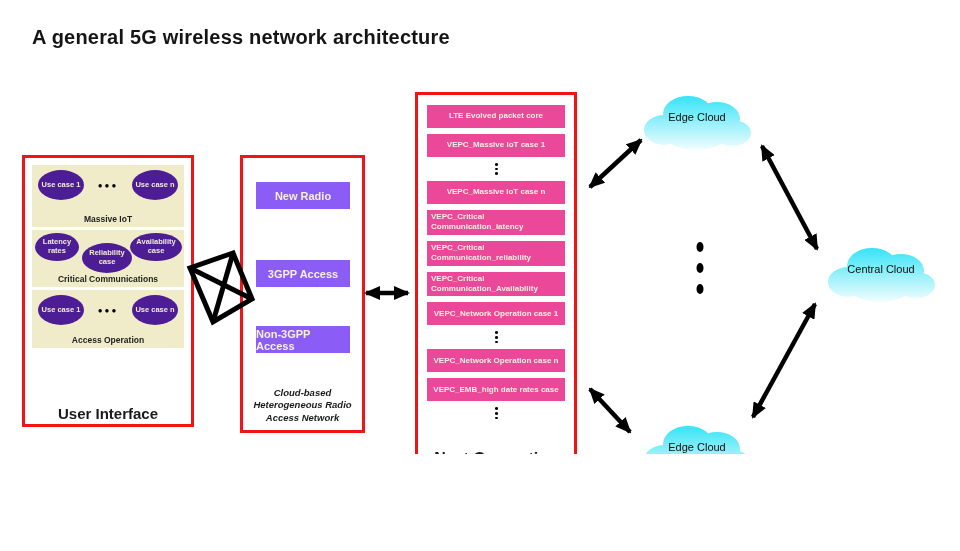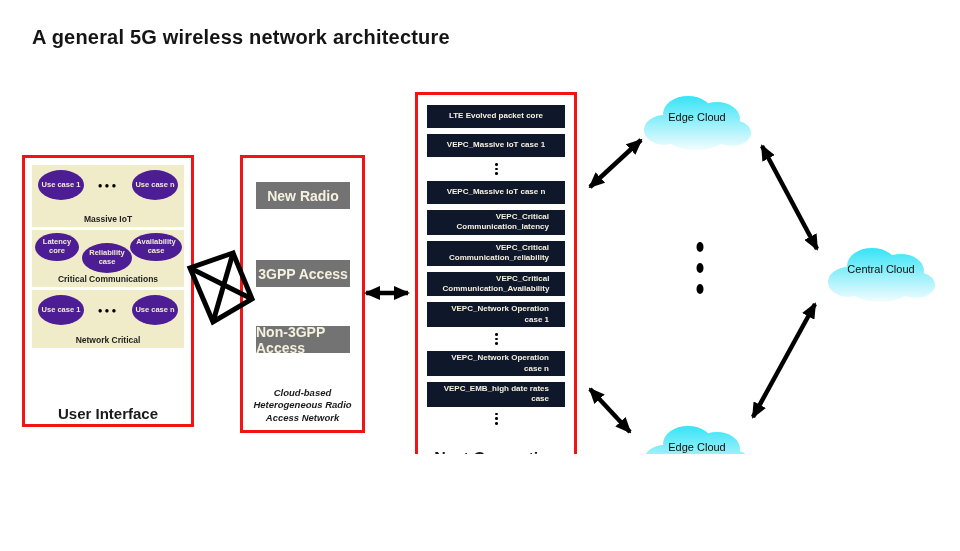--- a/index.html
+++ b/index.html
@@ -23,32 +23,32 @@
   .ell{position:absolute;background:#4c1d95;border-radius:50%;display:flex;align-items:center;
        justify-content:center;text-align:center;color:#f2edd3;font-size:7.5px;font-weight:600;
        line-height:1.15;box-sizing:border-box;padding:1px;}
   .hdots{position:absolute;left:0;right:0;text-align:center;font-size:8px;color:#000;
          letter-spacing:2px;font-weight:700;}
   .ui-label{position:absolute;left:0;right:0;bottom:2px;text-align:center;font-size:15px;
             font-weight:700;color:#1a1a1a;}
 
   
   .ran-box{left:240px;top:155px;width:125px;height:278px;}
-  .ran-btn{position:absolute;left:13px;width:94px;height:27px;background:#737373;color:#f6f1df;
-           font-size:14px;font-weight:700;display:flex;align-items:center;justify-content:center;}
+  .ran-btn{position:absolute;left:13px;width:94px;height:27px;background:#8b5cf6;color:#f6f1df;
+           font-size:11px;font-weight:700;display:flex;align-items:center;justify-content:center;}
   .ran-btn-1{top:24px;} .ran-btn-2{top:102px;} .ran-btn-3{top:168px;}
   .ran-label{position:absolute;left:0;right:0;bottom:6px;text-align:center;font-size:9.5px;
              font-weight:700;color:#1a1a1a;line-height:1.3;font-style:italic;}
 
   
   .core-box{left:415px;top:92px;width:162px;height:405px;display:flex;flex-direction:column;
             align-items:center;padding-top:10px;gap:6px;}
-  .core-btn{width:138px;min-height:23px;background:#0f172a;color:#f6f1df;font-size:8px;
-            font-weight:700;display:flex;align-items:center;justify-content:center;text-align:right;
-            line-height:1.3;padding:2px 16px;box-sizing:border-box;flex:0 0 auto;}
+  .core-btn{width:138px;min-height:23px;background:#ec4899;color:#f6f1df;font-size:8px;
+            font-weight:700;display:flex;align-items:center;justify-content:center;text-align:left;
+            line-height:1.3;padding:2px 4px;box-sizing:border-box;flex:0 0 auto;}
   .vdots{display:flex;flex-direction:column;align-items:center;justify-content:center;gap:2px;
          height:12px;flex:0 0 auto;}
   .vdots i{width:3px;height:4px;background:#000;border-radius:50%;}
   .core-label{position:absolute;left:0;right:0;bottom:8px;text-align:center;font-size:16px;
               font-weight:700;color:#1a1a1a;}
 
   
   .overlay{position:absolute;left:0;top:0;z-index:3;pointer-events:none;}
   .cloud-label{position:absolute;width:118px;height:58px;display:flex;align-items:center;
                justify-content:center;font-size:11px;color:#0d0d0d;z-index:4;}
@@ -70,30 +70,30 @@
   <div class="page-title">A general 5G wireless network architecture</div>
 
   <div class="rbox ui-box">
     <div class="panel panel-1">
       <div class="ell" style="left:6px;top:5px;width:46px;height:30px;">Use case 1</div>
       <div class="hdots" style="top:16px;">●●●</div>
       <div class="ell" style="right:6px;top:5px;width:46px;height:30px;">Use case n</div>
       <div class="plabel">Massive IoT</div>
     </div>
     <div class="panel panel-2">
-      <div class="ell" style="left:3px;top:3px;width:44px;height:28px;">Latency core</div>
+      <div class="ell" style="left:3px;top:3px;width:44px;height:28px;">Latency rates</div>
       <div class="ell" style="left:50px;top:13px;width:50px;height:30px;">Reliability case</div>
       <div class="ell" style="right:2px;top:3px;width:52px;height:28px;">Availability case</div>
       <div class="plabel">Critical Communications</div>
     </div>
     <div class="panel panel-3">
       <div class="ell" style="left:6px;top:5px;width:46px;height:30px;">Use case 1</div>
       <div class="hdots" style="top:16px;">●●●</div>
       <div class="ell" style="right:6px;top:5px;width:46px;height:30px;">Use case n</div>
-      <div class="plabel">Network Critical</div>
+      <div class="plabel">Access Operation</div>
     </div>
     <div class="ui-label">User Interface</div>
   </div>
 
   <div class="rbox ran-box">
     <div class="ran-btn ran-btn-1">New Radio</div>
     <div class="ran-btn ran-btn-2">3GPP Access</div>
     <div class="ran-btn ran-btn-3">Non-3GPP Access</div>
     <div class="ran-label">Cloud-based Heterogeneous Radio Access Network</div>
   </div>

